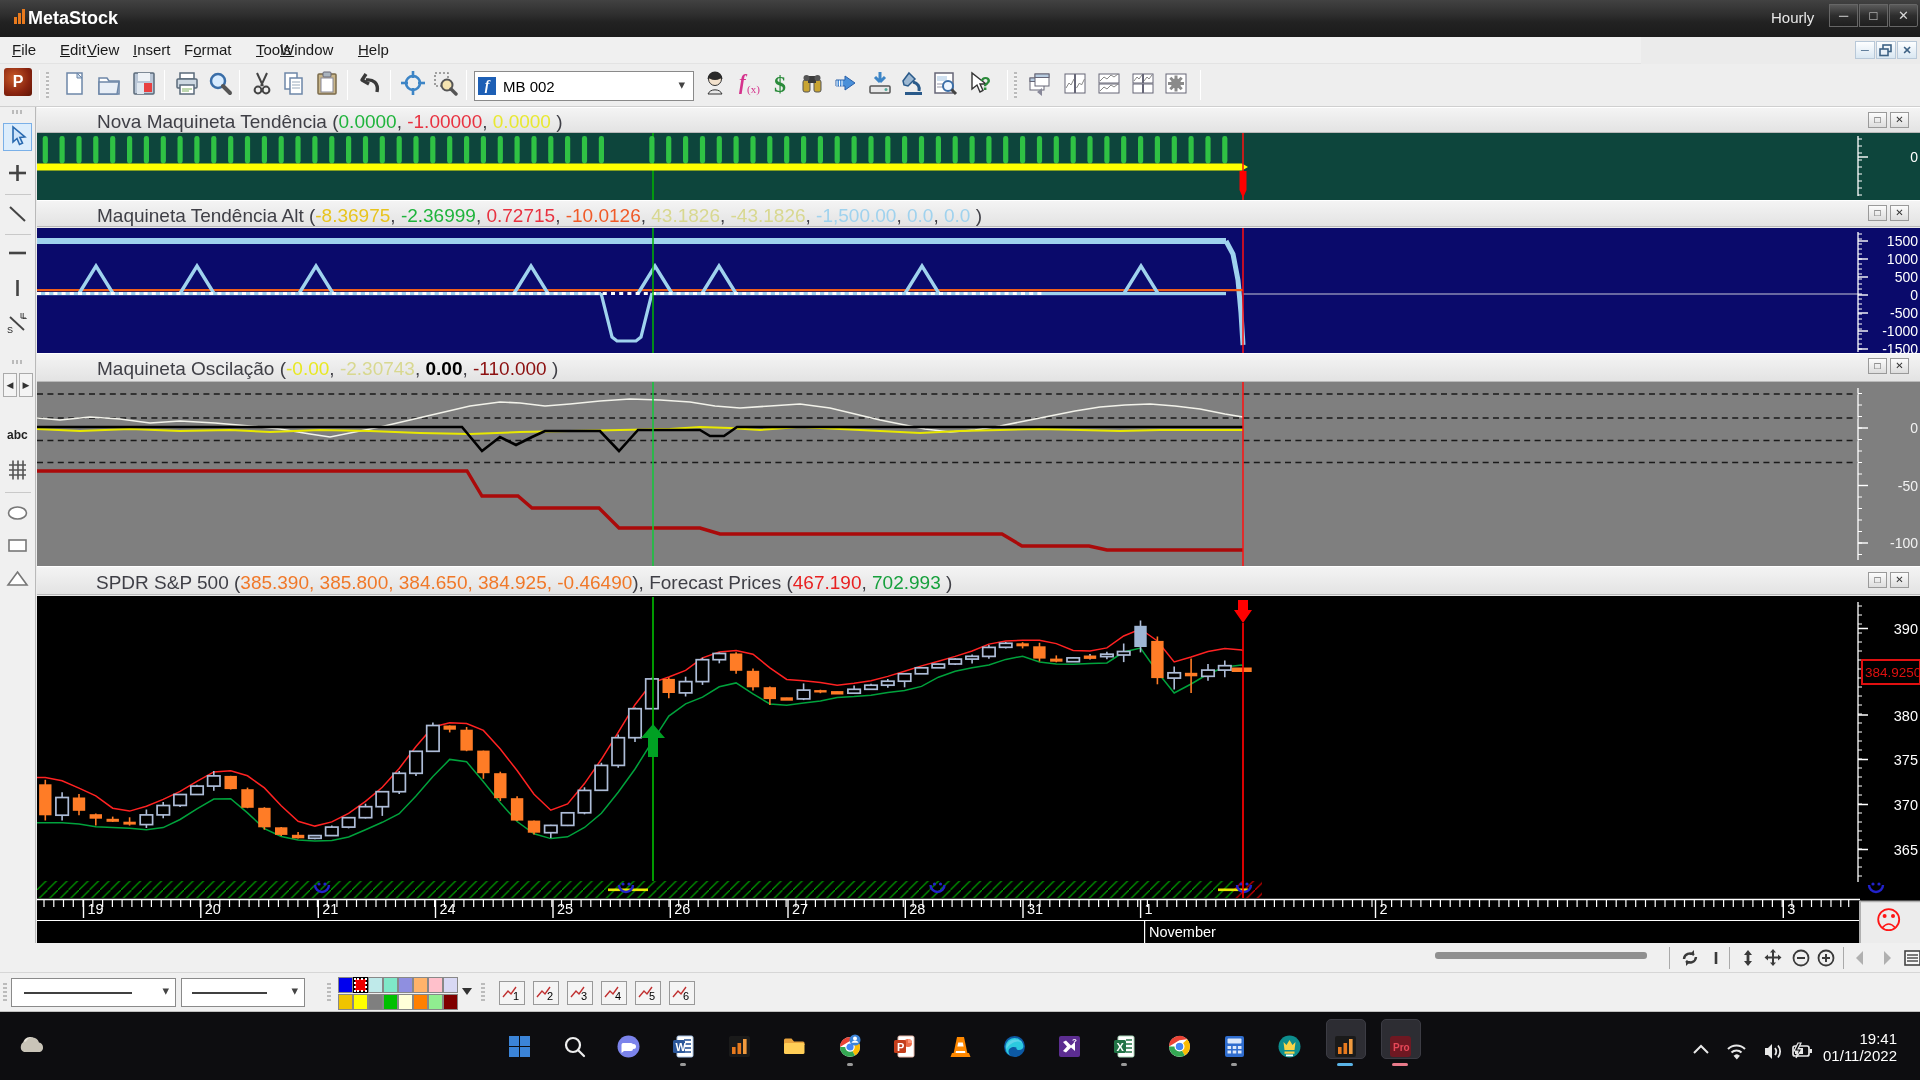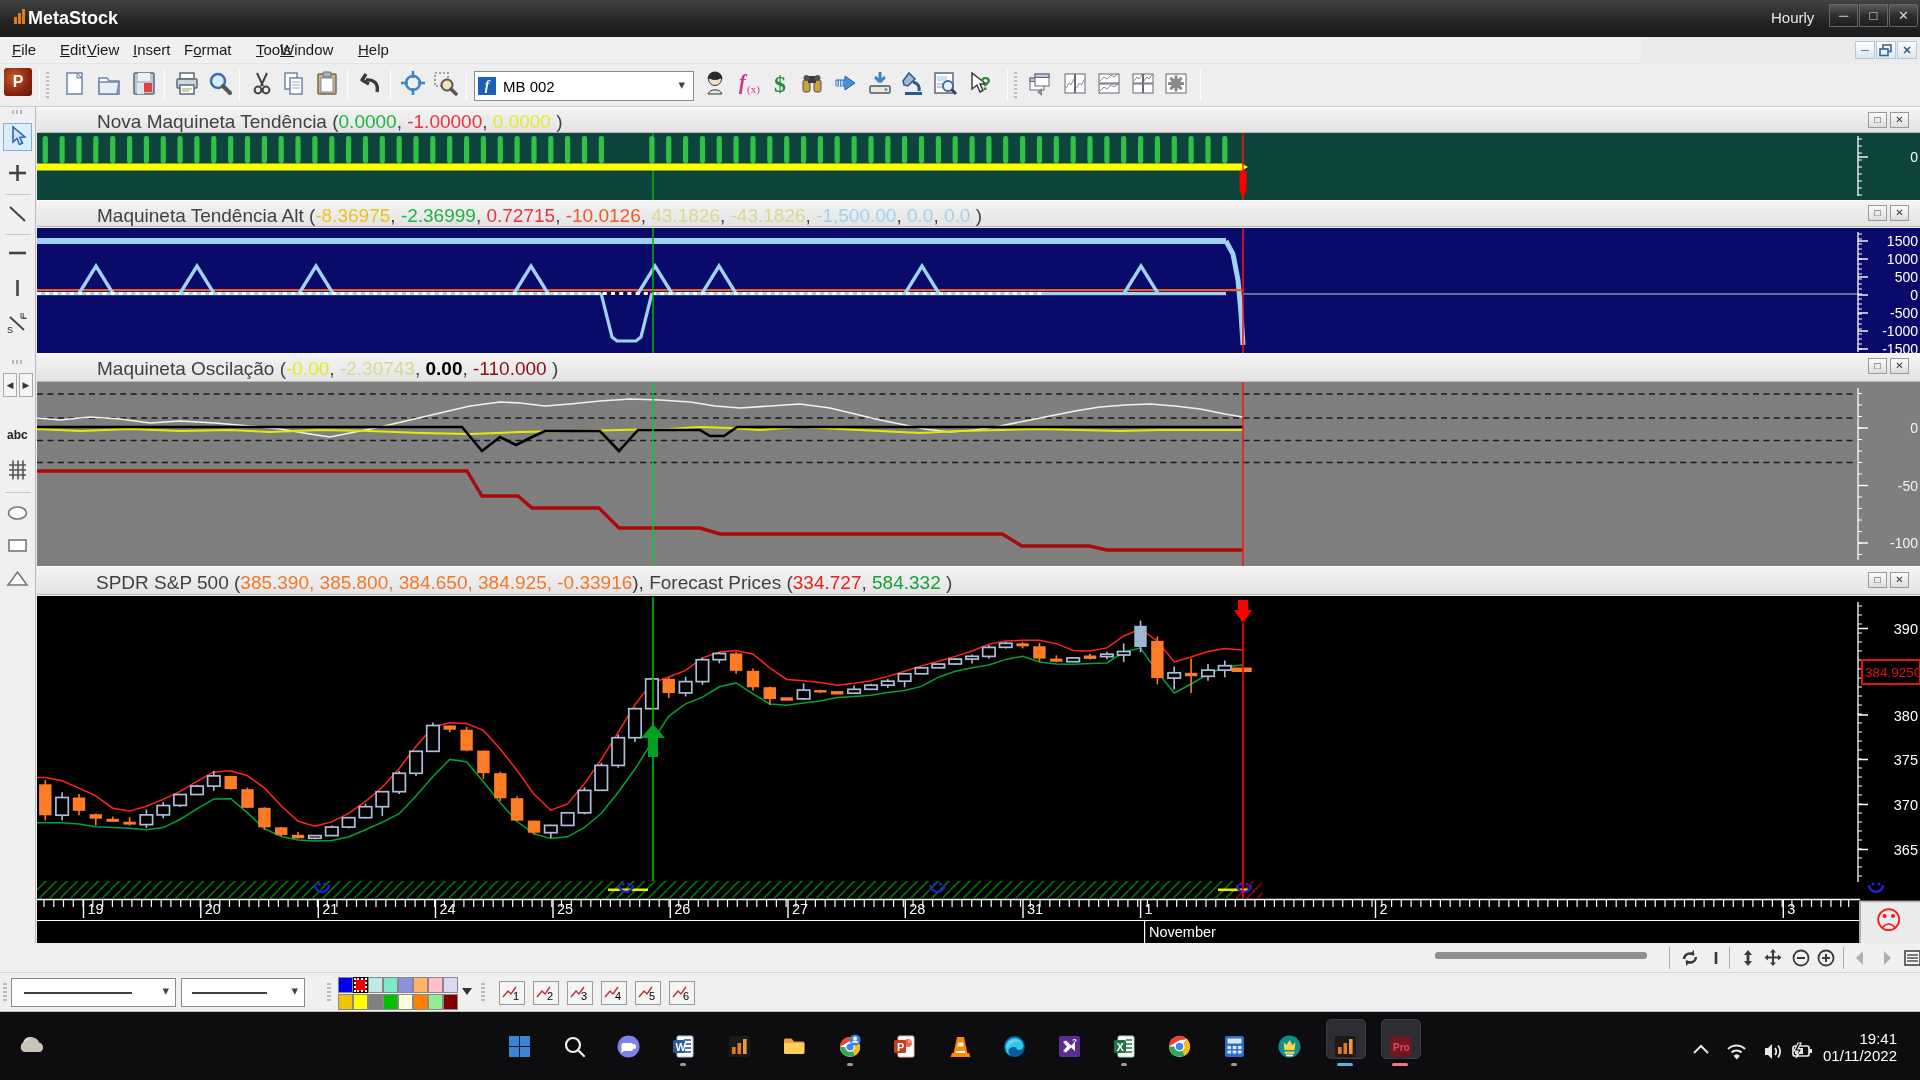--- a/index.html
+++ b/index.html
@@ -474,21 +474,21 @@
       <line x1="1821" y1="161.0" x2="1825" y2="161.0" stroke="#fff"></line>
       <line x1="1821" y1="172.5" x2="1825" y2="172.5" stroke="#fff"></line>
       <line x1="1821" y1="46" x2="1831" y2="46" stroke="#fff" stroke-width="1.4"></line>
       <text x="1881" y="51" font-size="14" fill="#f2f2f2" text-anchor="end">0</text>
       <line x1="1821" y1="103.5" x2="1831" y2="103.5" stroke="#fff" stroke-width="1.4"></line>
       <text x="1881" y="108.5" font-size="14" fill="#f2f2f2" text-anchor="end">-50</text>
       <line x1="1821" y1="161" x2="1831" y2="161" stroke="#fff" stroke-width="1.4"></line>
       <text x="1881" y="166" font-size="14" fill="#f2f2f2" text-anchor="end">-100</text>
     </svg>
     <div class="phead abs" style="top:566px;height:29px;">
-      <span class="t" style="left:30px;top:5px">SPDR S&amp;P 500 (<span style="color:#f07828">385.390, 385.800, 384.650, 384.925, -0.33916</span>), Forecast Prices (<span style="color:#e82020">334.727</span>, <span style="color:#16a03c">584.332</span> )</span>
+      <span class="t" style="left:30px;top:5px">SPDR S&amp;P 500 (<span style="color:#f07828">385.390, 385.800, 384.650, 384.925, -0.46490</span>), Forecast Prices (<span style="color:#e82020">467.190</span>, <span style="color:#16a03c">702.993</span> )</span>
     </div>
     <div class="pbtn abs" style="left:1868px;top:572px;">□</div>
     <div class="pbtn abs" style="left:1890px;top:572px;">✕</div>
     <svg class="abs" style="left:37px;top:596px" width="1883" height="347" viewBox="0 0 1883 347">
       <rect x="0" y="0" width="1883" height="347" fill="#000"></rect>
       <defs>
         <pattern id="hg" width="10.5" height="10.5" patternUnits="userSpaceOnUse">
 <path d="M-2 12.5 L12.5 -2" stroke="#00a000" stroke-width="1.2"></path>
         </pattern>
 <pattern id="hr" width="10.5" height="10.5" patternUnits="userSpaceOnUse">

